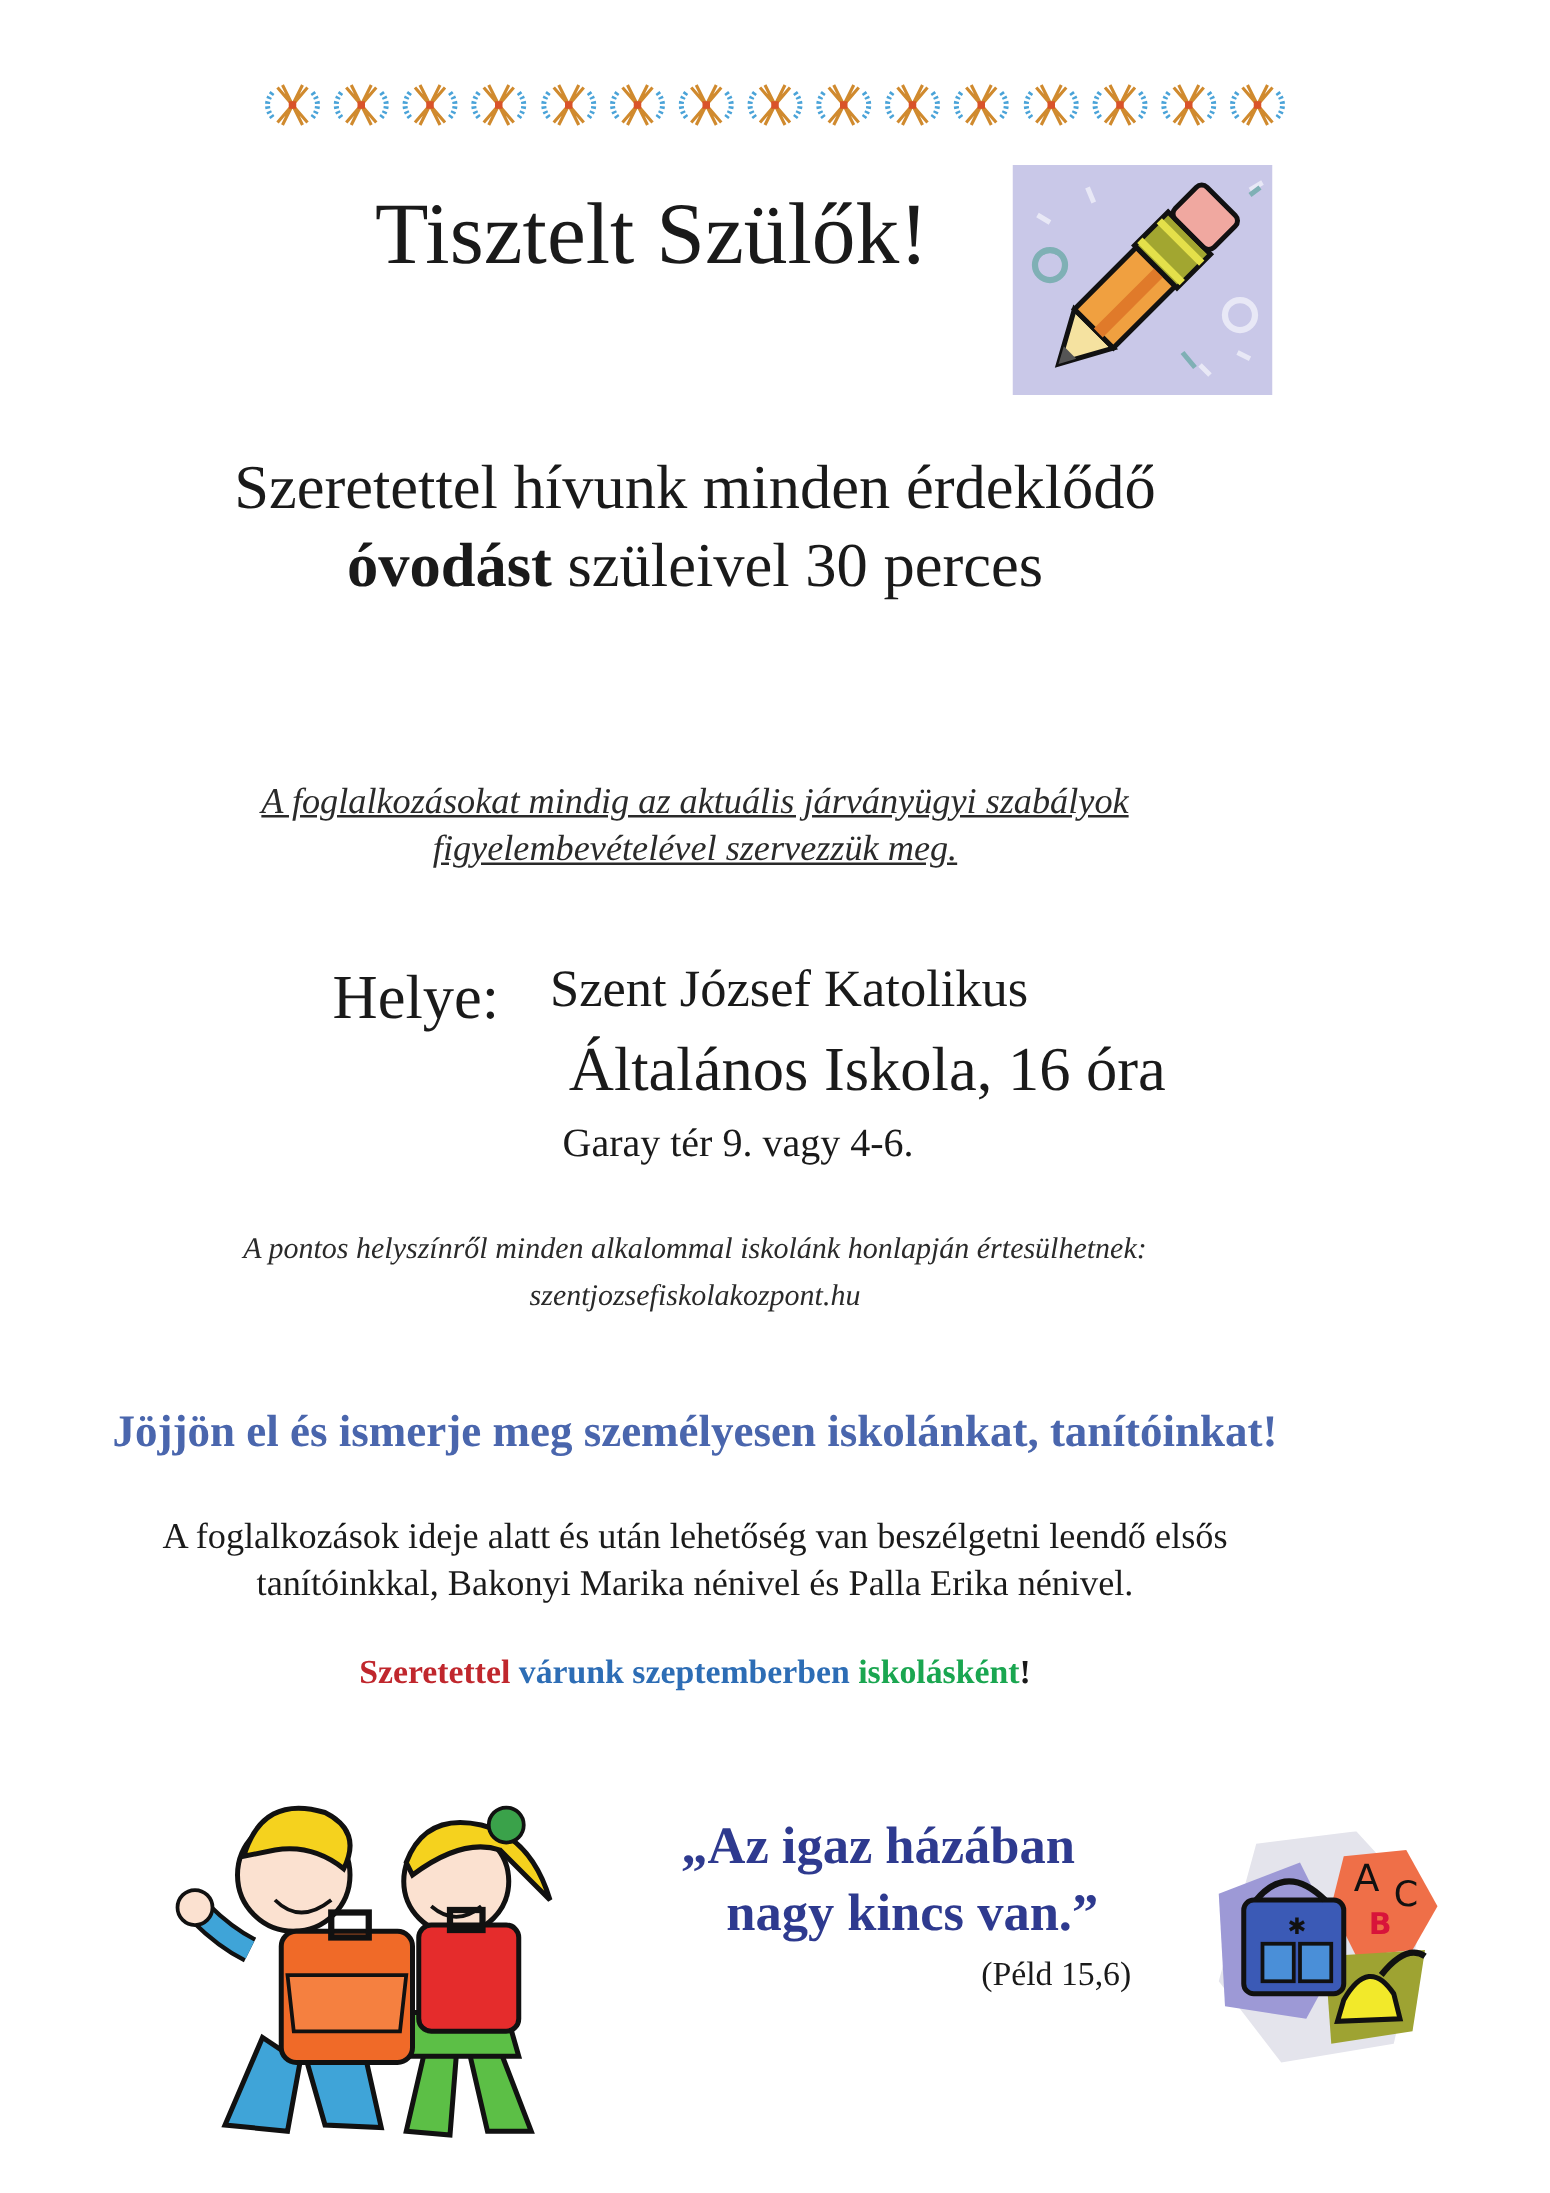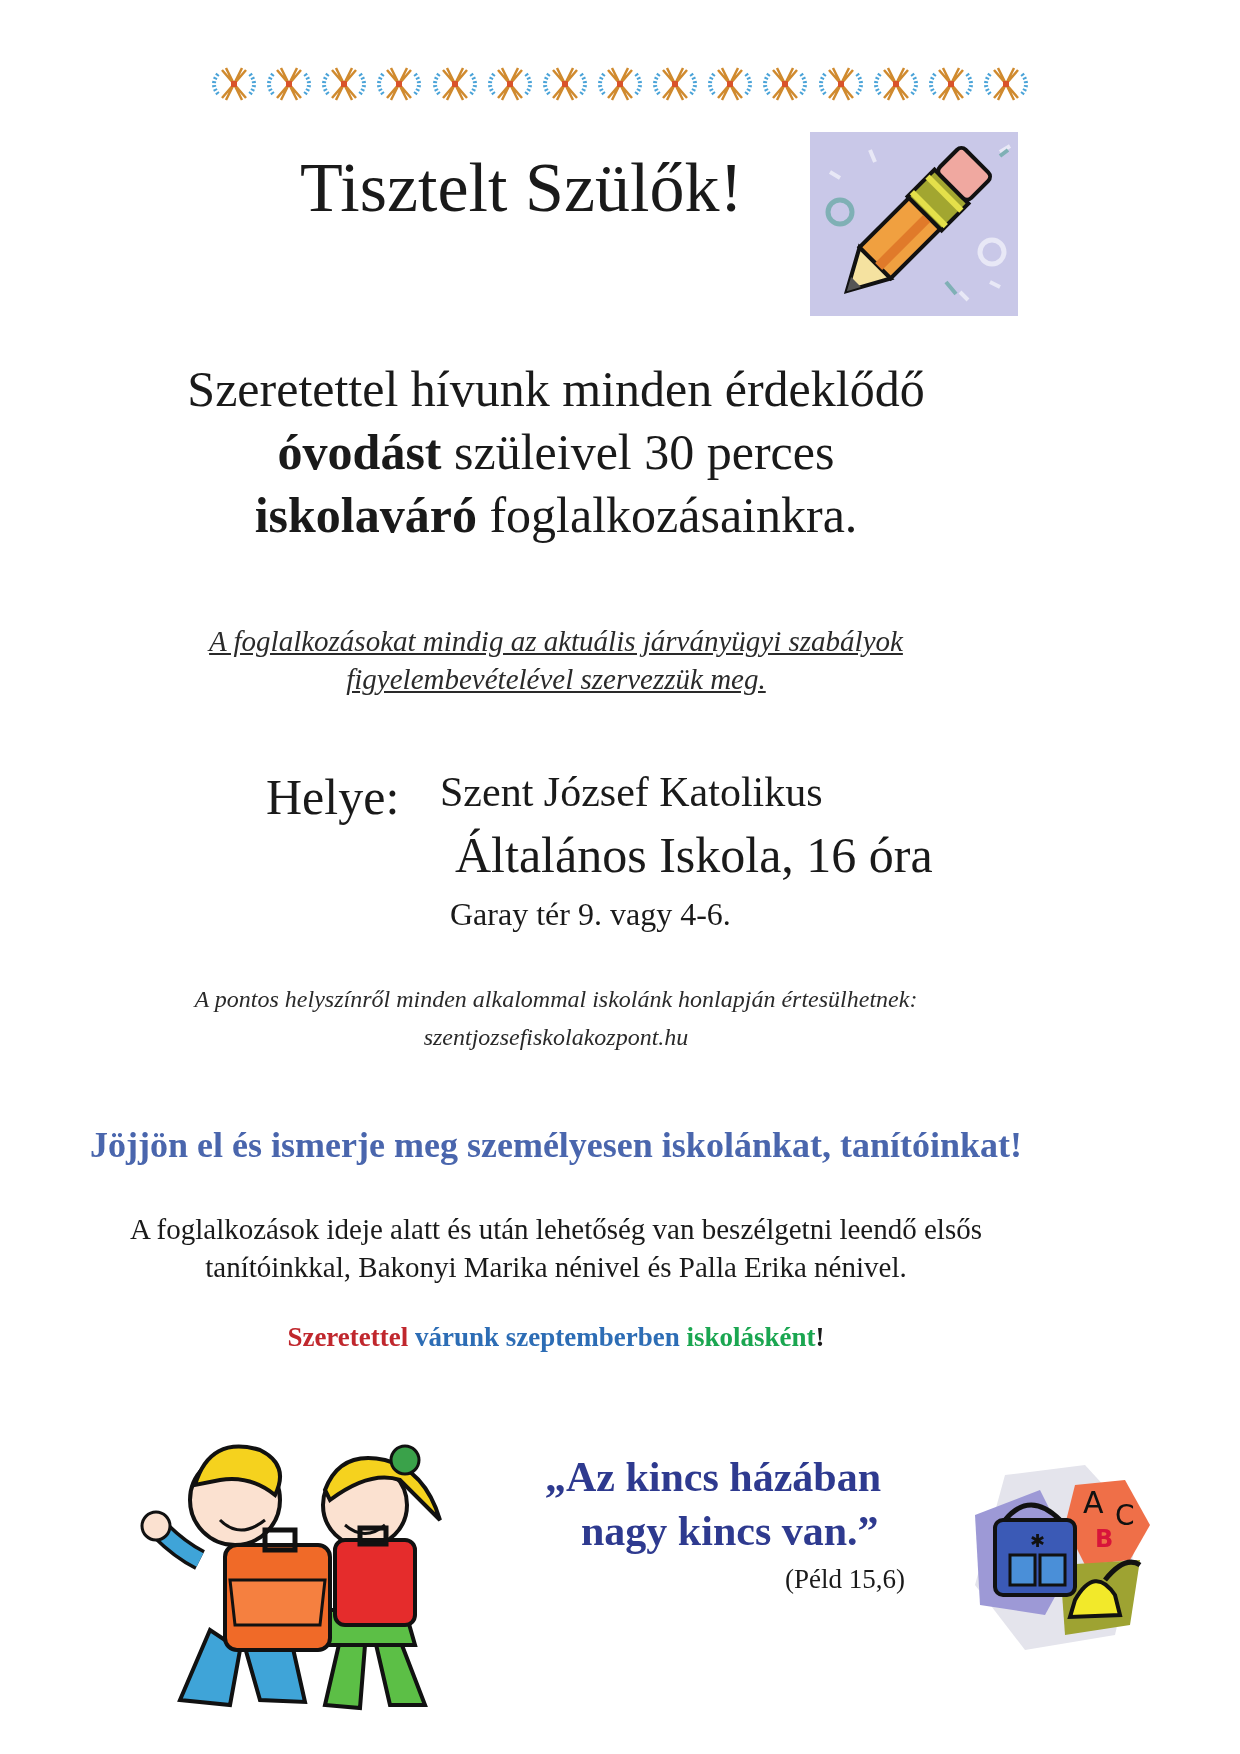--- a/index.html
+++ b/index.html
@@ -156,21 +156,20 @@
       <rect x="18" y="-24" width="6" height="48" fill="#e4e04a"></rect>
       <rect x="40" y="-24" width="6" height="48" fill="#e4e04a"></rect>
       <rect x="53" y="-22" width="36" height="44" rx="6" fill="#f0a8a0" stroke="#111" stroke-width="4"></rect>
     </g>
   </svg>
 </div>
 
 <div id="intro" class="abs center">
   <div>Szeretettel hívunk minden érdeklődő</div>
   <div><b>óvodást</b><span> szüleivel 30 perces</span></div>
-  <div><b>iskolaváró</b><span> foglalkozásainkra.</span></div>
 </div>
 
 <div id="note1" class="abs center">
   <div>A foglalkozásokat mindig az aktuális járványügyi szabályok</div>
   <div>figyelembevételével szervezzük meg.</div>
 </div>
 
 <div id="place-label" class="abs">Helye:</div>
 <div id="place-line1" class="abs">Szent József Katolikus</div>
 <div id="place-line2" class="abs">Általános Iskola, 16 óra</div>
@@ -214,21 +213,21 @@
 
     <rect x="195" y="110" width="80" height="85" rx="10" fill="#e52c2c" stroke="#111" stroke-width="4"></rect>
     <rect x="85" y="115" width="105" height="105" rx="12" fill="#f06a28" stroke="#111" stroke-width="4"></rect>
     <path d="M90 150 L185 150 L180 195 L95 195 Z" fill="#f58040" stroke="#111" stroke-width="3"></path>
     <rect x="125" y="100" width="30" height="20" fill="none" stroke="#111" stroke-width="5"></rect>
     <rect x="220" y="98" width="26" height="16" fill="none" stroke="#111" stroke-width="5"></rect>
   </svg>
 </div>
 
 <div id="quote" class="abs">
-  <span class="l1">„Az kincs házában</span>
+  <span class="l1">„Az igaz házában</span>
   <span class="l2">nagy kincs van.”</span>
 </div>
 <div id="quote-ref" class="abs">(Péld 15,6)</div>
 
 <div id="school-clip" class="abs">
   <svg width="190" height="190" viewBox="0 0 190 190">
     <polygon points="40,10 120,0 175,60 150,170 60,185 10,120" fill="#e4e4ec"></polygon>
     <polygon points="10,50 75,25 110,95 80,150 15,140" fill="#9d99d6"></polygon>
     <polygon points="110,20 160,15 185,60 165,95 120,100 100,60" fill="#ef6f48"></polygon>
     <polygon points="95,100 175,95 165,160 100,170" fill="#9ea332"></polygon>

